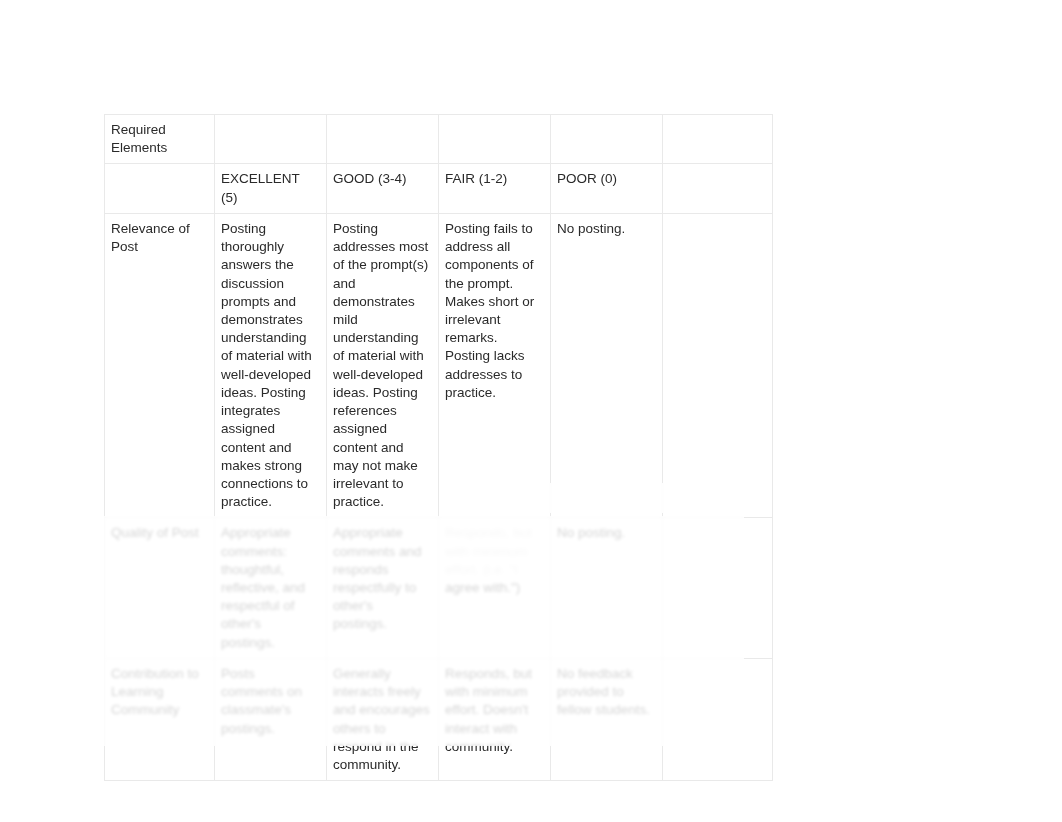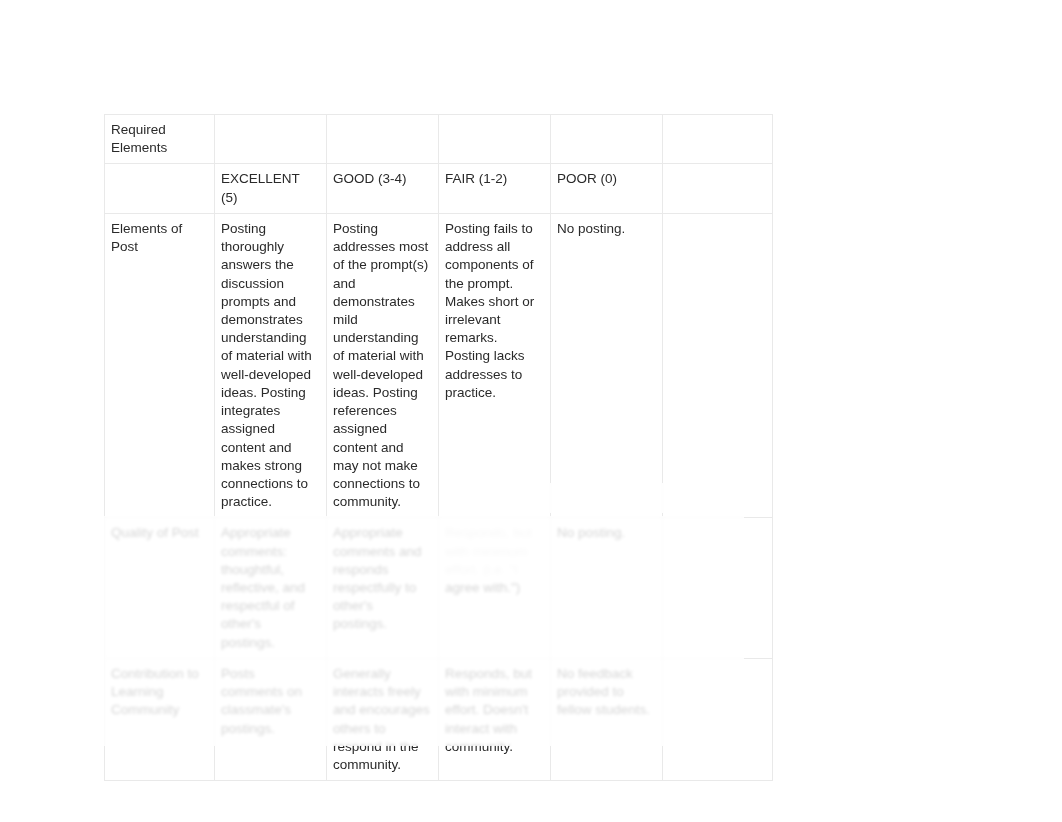--- a/index.html
+++ b/index.html
@@ -76,23 +76,23 @@
     <tr>
       <td class="col0"></td>
       <td class="col1">EXCELLENT (5)</td>
       <td class="col2">GOOD (3-4)</td>
       <td class="col3">FAIR (1-2)</td>
       <td class="col4">POOR (0)</td>
       <td class="col5"></td>
     </tr>
 
     <tr>
-      <td class="col0">Elements of Post</td>
+      <td class="col0">Relevance of Post</td>
       <td class="col1">Posting thoroughly answers the discussion prompts and demonstrates understanding of material with well-developed ideas. Posting integrates assigned content and makes strong connections to practice.</td>
-      <td class="col2">Posting addresses most of the prompt(s) and demonstrates mild understanding of material with well-developed ideas. Posting references assigned content and may not make connections to community.</td>
+      <td class="col2">Posting addresses most of the prompt(s) and demonstrates mild understanding of material with well-developed ideas. Posting references assigned content and may not make irrelevant to practice.</td>
       <td class="col3">Posting fails to address all components of the prompt. Makes short or irrelevant remarks. Posting lacks addresses to practice.</td>
       <td class="col4">No posting.</td>
       <td class="col5"></td>
     </tr>
 
     <tr>
       <td class="col0">Quality of Post</td>
       <td class="col1">Appropriate comments: thoughtful, reflective, and respectful of other's postings.</td>
       <td class="col2">Appropriate comments and responds respectfully to other's postings.</td>
       <td class="col3">Responds, but with minimum effort. (i.e. "I agree with.")</td>

